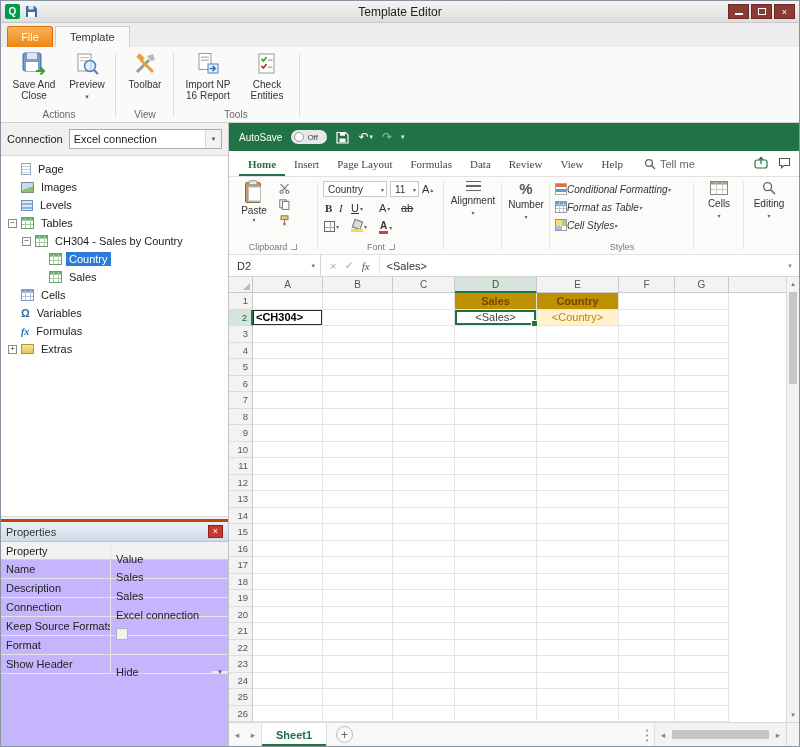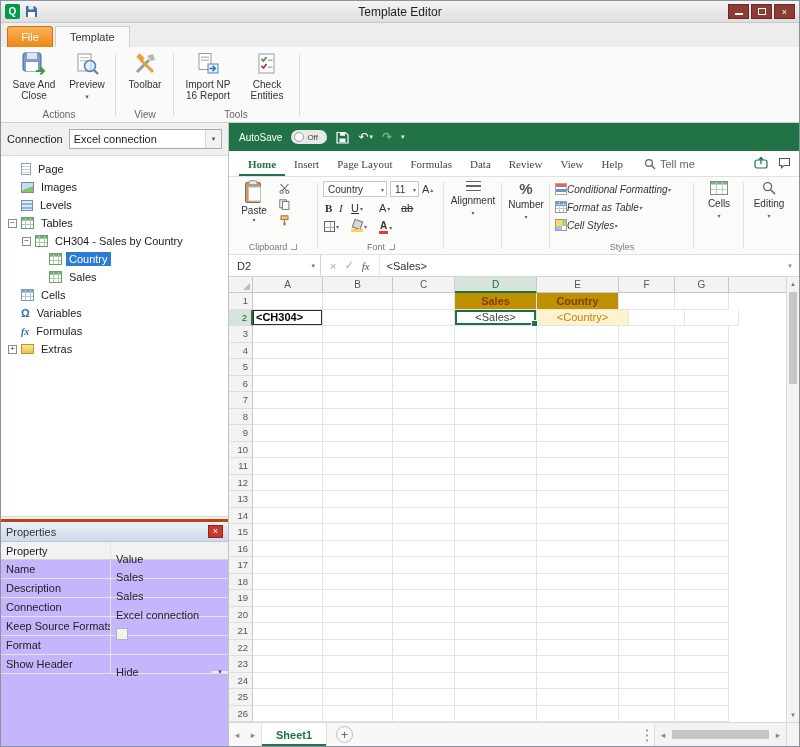--- a/index.html
+++ b/index.html
@@ -679,21 +679,21 @@
           <div class="xc" style="width:56px"></div>
           <div class="xc" style="width:54px"></div>
           <div class="xfill"></div>
         </div>
         <div class="xr">
           <div class="xrh sel">2</div>
           <div class="xc c-anchor" style="width:70px">&lt;CH304&gt;</div>
           <div class="xc" style="width:70px"></div>
           <div class="xc" style="width:62px"></div>
           <div class="xc c-active" style="width:82px">&lt;Sales&gt;</div>
-          <div class="xc c-tag" style="width:92px">&lt;Country&gt;</div>
+          <div class="xc c-tag" style="width:82px">&lt;Country&gt;</div>
           <div class="xc" style="width:56px"></div>
           <div class="xc" style="width:54px"></div>
           <div class="xfill"></div>
         </div>
         <div class="xr">
           <div class="xrh">3</div>
           <div class="xc" style="width:70px"></div>
           <div class="xc" style="width:70px"></div>
           <div class="xc" style="width:62px"></div>
           <div class="xc" style="width:82px"></div>

